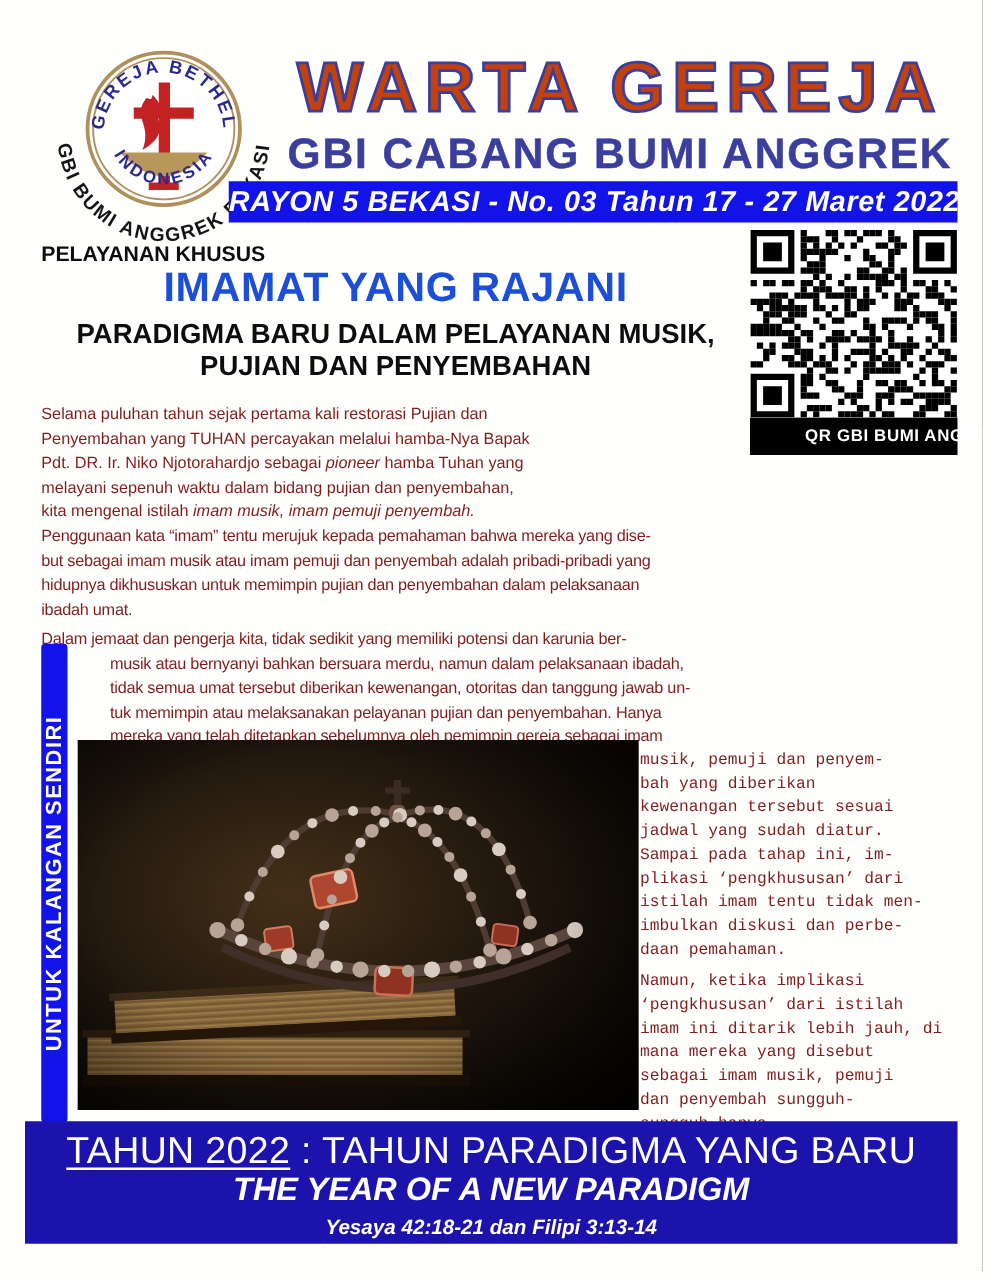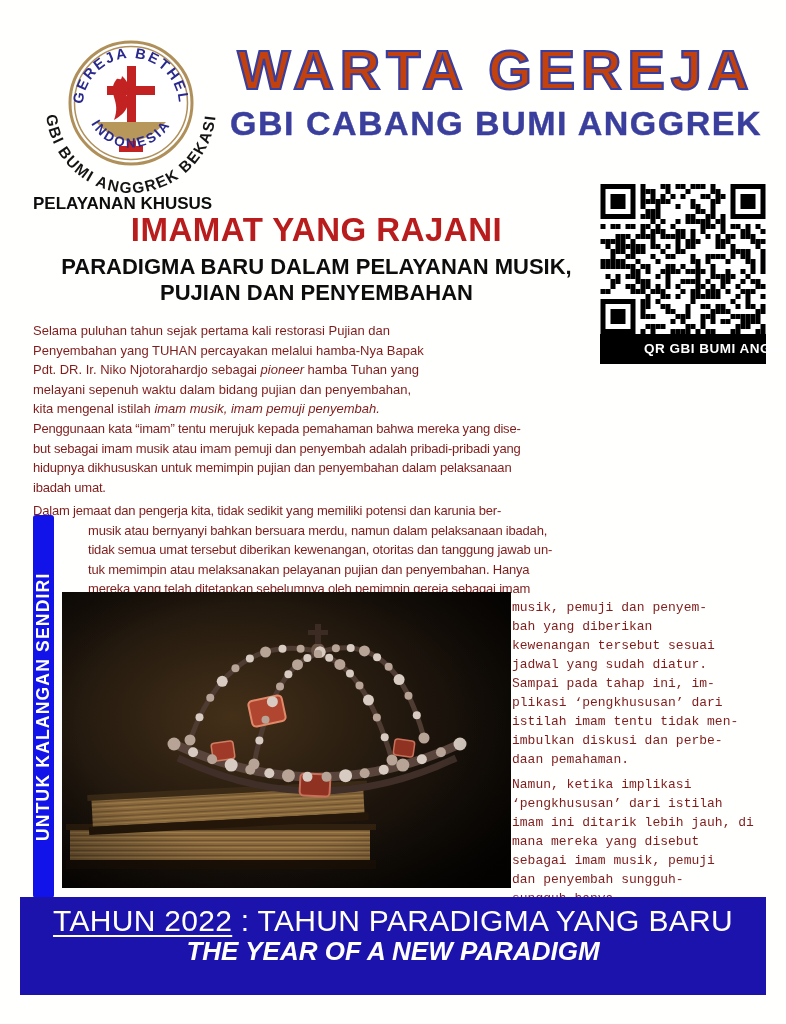--- a/index.html
+++ b/index.html
@@ -11,21 +11,21 @@
   .logo-svg{display:block;}
   .nl-title{font-weight:bold;font-size:56px;line-height:60px;color:#c2410c;
             -webkit-text-stroke:2.2px #3a3e9c;letter-spacing:6px;text-align:center;white-space:nowrap;}
   .nl-sub{font-weight:bold;font-size:34px;line-height:36px;color:#3a3e9c;
           -webkit-text-stroke:.4px #3a3e9c;letter-spacing:1.5px;text-align:center;white-space:nowrap;margin-top:5px;}
   .edition{background:#1113e8;color:#fff;font-weight:bold;font-style:italic;font-size:23px;
            text-align:center;line-height:33px;letter-spacing:.5px;white-space:nowrap;}
 
   
   .kicker{font-size:17px;font-weight:bold;color:#0d0d0d;}
-  .a-title{font-size:33px;font-weight:bold;text-align:center;color:#b91c1c;letter-spacing:.5px;white-space:nowrap;}
+  .a-title{font-size:33px;font-weight:bold;text-align:center;color:#1d4ed8;letter-spacing:.5px;white-space:nowrap;}
   .a-sub{font-size:22px;font-weight:bold;text-align:center;color:#0d0d0d;line-height:26px;white-space:pre-line;}
 
   
   .body-text{font-size:13px;line-height:19.5px;color:#7f1d1d;white-space:pre-line;margin-top:12px;}
   .cond{letter-spacing:-.2px;}
   .hang{box-sizing:border-box;padding-left:55px;text-indent:-55px;}
   .rcol{line-height:19px;font-family:Liberation Mono, monospace;}
 
   
   .qr-block{width:166px;}
@@ -77,20 +77,21 @@
         <textPath href="#arcOuter" startOffset="50%" text-anchor="middle">GBI BUMI ANGGREK BEKASI</textPath>
       </text>
     </svg>
   </div>
 
   <div class="abs" style="left:222px;top:40px;width:548px;">
     <div class="nl-title">WARTA GEREJA</div>
     <div class="nl-sub">GBI CABANG BUMI ANGGREK</div>
   </div>
 
+  <div class="abs edition" style="left:183px;top:145px;width:583px;height:33px;">RAYON 5 BEKASI - No. 03 Tahun 17 - 27 Maret 2022</div>
 
   <div class="abs qr-block" style="left:600px;top:184px;">
     <svg id="qr-svg" width="166" height="150" viewBox="0 0 165 150">
         <rect x="0" y="0" width="165" height="150" fill="#ffffff"></rect>
         <rect x="40" y="0" width="5" height="5" fill="#000"></rect>
         <rect x="60" y="0" width="5" height="5" fill="#000"></rect>
         <rect x="65" y="0" width="5" height="5" fill="#000"></rect>
         <rect x="75" y="0" width="5" height="5" fill="#000"></rect>
         <rect x="80" y="0" width="5" height="5" fill="#000"></rect>
         <rect x="90" y="0" width="5" height="5" fill="#000"></rect>
@@ -615,15 +616,16 @@
           <circle cx="267.21875" cy="65.84375" r="4" fill="#d8ccc2"></circle>
           <circle cx="256" cy="62" r="4" fill="#b7a496"></circle>
         </g>
       <rect width="449" height="296" fill="url(#vg)"></rect>
     </svg>
   </div>
 
   <div class="abs footer" style="left:20px;top:897px;width:746px;height:98px;">
     <div class="f1"><span class="ul">TAHUN 2022</span><span> : TAHUN PARADIGMA YANG BARU</span></div>
     <div class="f2">THE YEAR OF A NEW PARADIGM</div>
+    <div class="f3">Yesaya 42:18-21 dan Filipi 3:13-14</div>
   </div>
 
 </div>
 
 </body></html>

